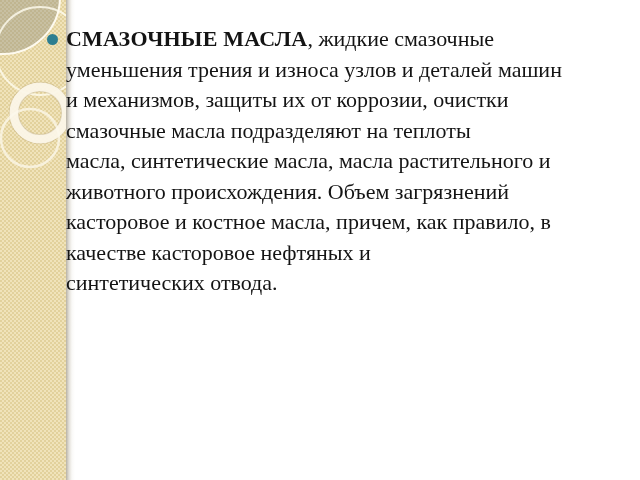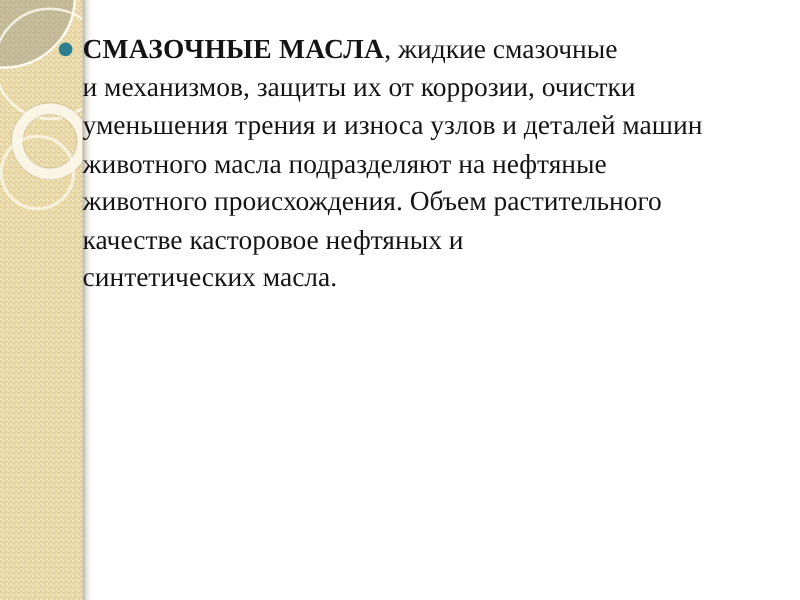--- a/index.html
+++ b/index.html
@@ -79,22 +79,24 @@
       <circle cx="30" cy="138" r="29" fill="none" stroke="rgba(252,248,236,0.75)" stroke-width="2.5"></circle>
     </svg>
   </aside>
 
   <div class="edge-shadow"></div>
 
   <main class="content">
     <div class="bullet-item">
       <span class="bullet"></span>
       <div class="line"><span class="bold-title">СМАЗОЧНЫЕ МАСЛА</span><span>, жидкие смазочные</span></div>
+      <div class="line">уменьшения трения и износа узлов и деталей машин</div>
       <div class="line">и механизмов, защиты их от коррозии, очистки</div>
-      <div class="line">уменьшения трения и износа узлов и деталей машин</div>
-      <div class="line">животного масла подразделяют на нефтяные</div>
-      <div class="line">животного происхождения. Объем растительного</div>
+      <div class="line">смазочные масла подразделяют на теплоты</div>
+      <div class="line">масла, синтетические масла, масла растительного и</div>
+      <div class="line">животного происхождения. Объем загрязнений</div>
+      <div class="line">касторовое и костное масла, причем, как правило, в</div>
       <div class="line">качестве касторовое нефтяных и</div>
-      <div class="line">синтетических масла.</div>
+      <div class="line">синтетических отвода.</div>
     </div>
   </main>
 
 </div>
 
 </body></html>

